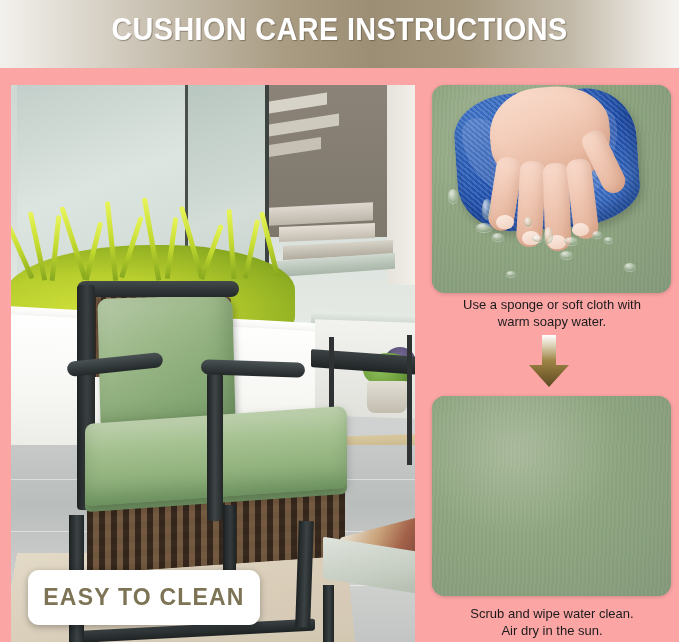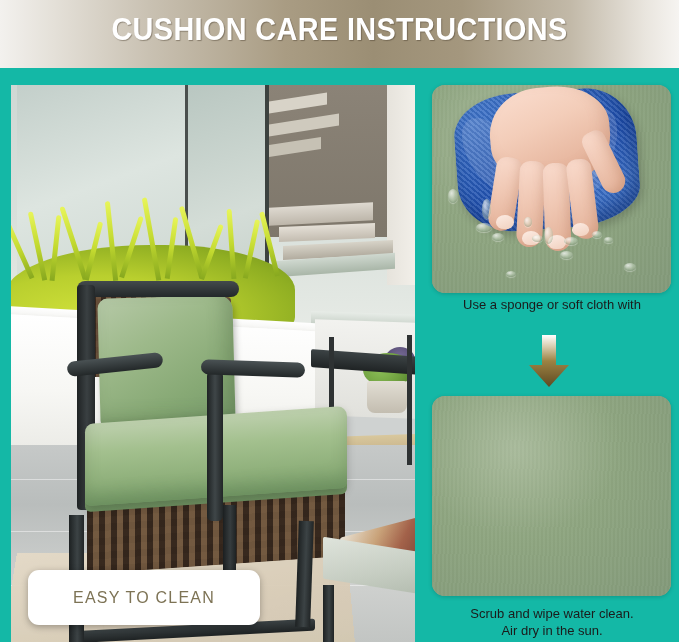--- a/index.html
+++ b/index.html
@@ -11,21 +11,21 @@
     width: 679px;
     height: 642px;
     font-family: "Liberation Sans", sans-serif;
     overflow: hidden;
     position: relative;
   }
   #page {
     position: relative;
     width: 679px;
     height: 642px;
-    background: #14b8a6;
+    background: #fca5a5;
   }
 
   
   .banner {
     position: absolute;
     left: 0;
     top: 0;
     width: 679px;
     height: 68px;
     background: linear-gradient(90deg,
@@ -354,22 +354,22 @@
     height: 55px;
     background: #ffffff;
     border-radius: 11px;
     box-shadow: 0 2px 7px rgba(0,0,0,0.30);
     display: flex;
     align-items: center;
     justify-content: center;
   }
   .badge-text {
     color: #7d7355;
-    font-size: 16px;
-    font-weight: normal;
+    font-size: 23px;
+    font-weight: bold;
     letter-spacing: 1.2px;
     white-space: nowrap;
   }
 
   
   .right-col {
     position: absolute;
     left: 432px;
     top: 85px;
     width: 239px;
@@ -632,20 +632,21 @@
         <stop offset="50%" stop-color="#9c8344"></stop>
         <stop offset="78%" stop-color="#7a6230"></stop>
         <stop offset="100%" stop-color="#5e4a22"></stop>
       </linearGradient>
     </defs>
     <polygon points="15,0 29,0 29,30 42,30 22,52 2,30 15,30" fill="url(#arrowGrad)"></polygon>
   </svg>
 
   <div class="caption caption-top">
     <div>Use a sponge or soft cloth with</div>
+    <div>warm soapy water.</div>
   </div>
 
   <div class="caption caption-bottom">
     <div>Scrub and wipe water clean.</div>
     <div>Air dry in the sun.</div>
   </div>
 
 </div>
 
 </body></html>

